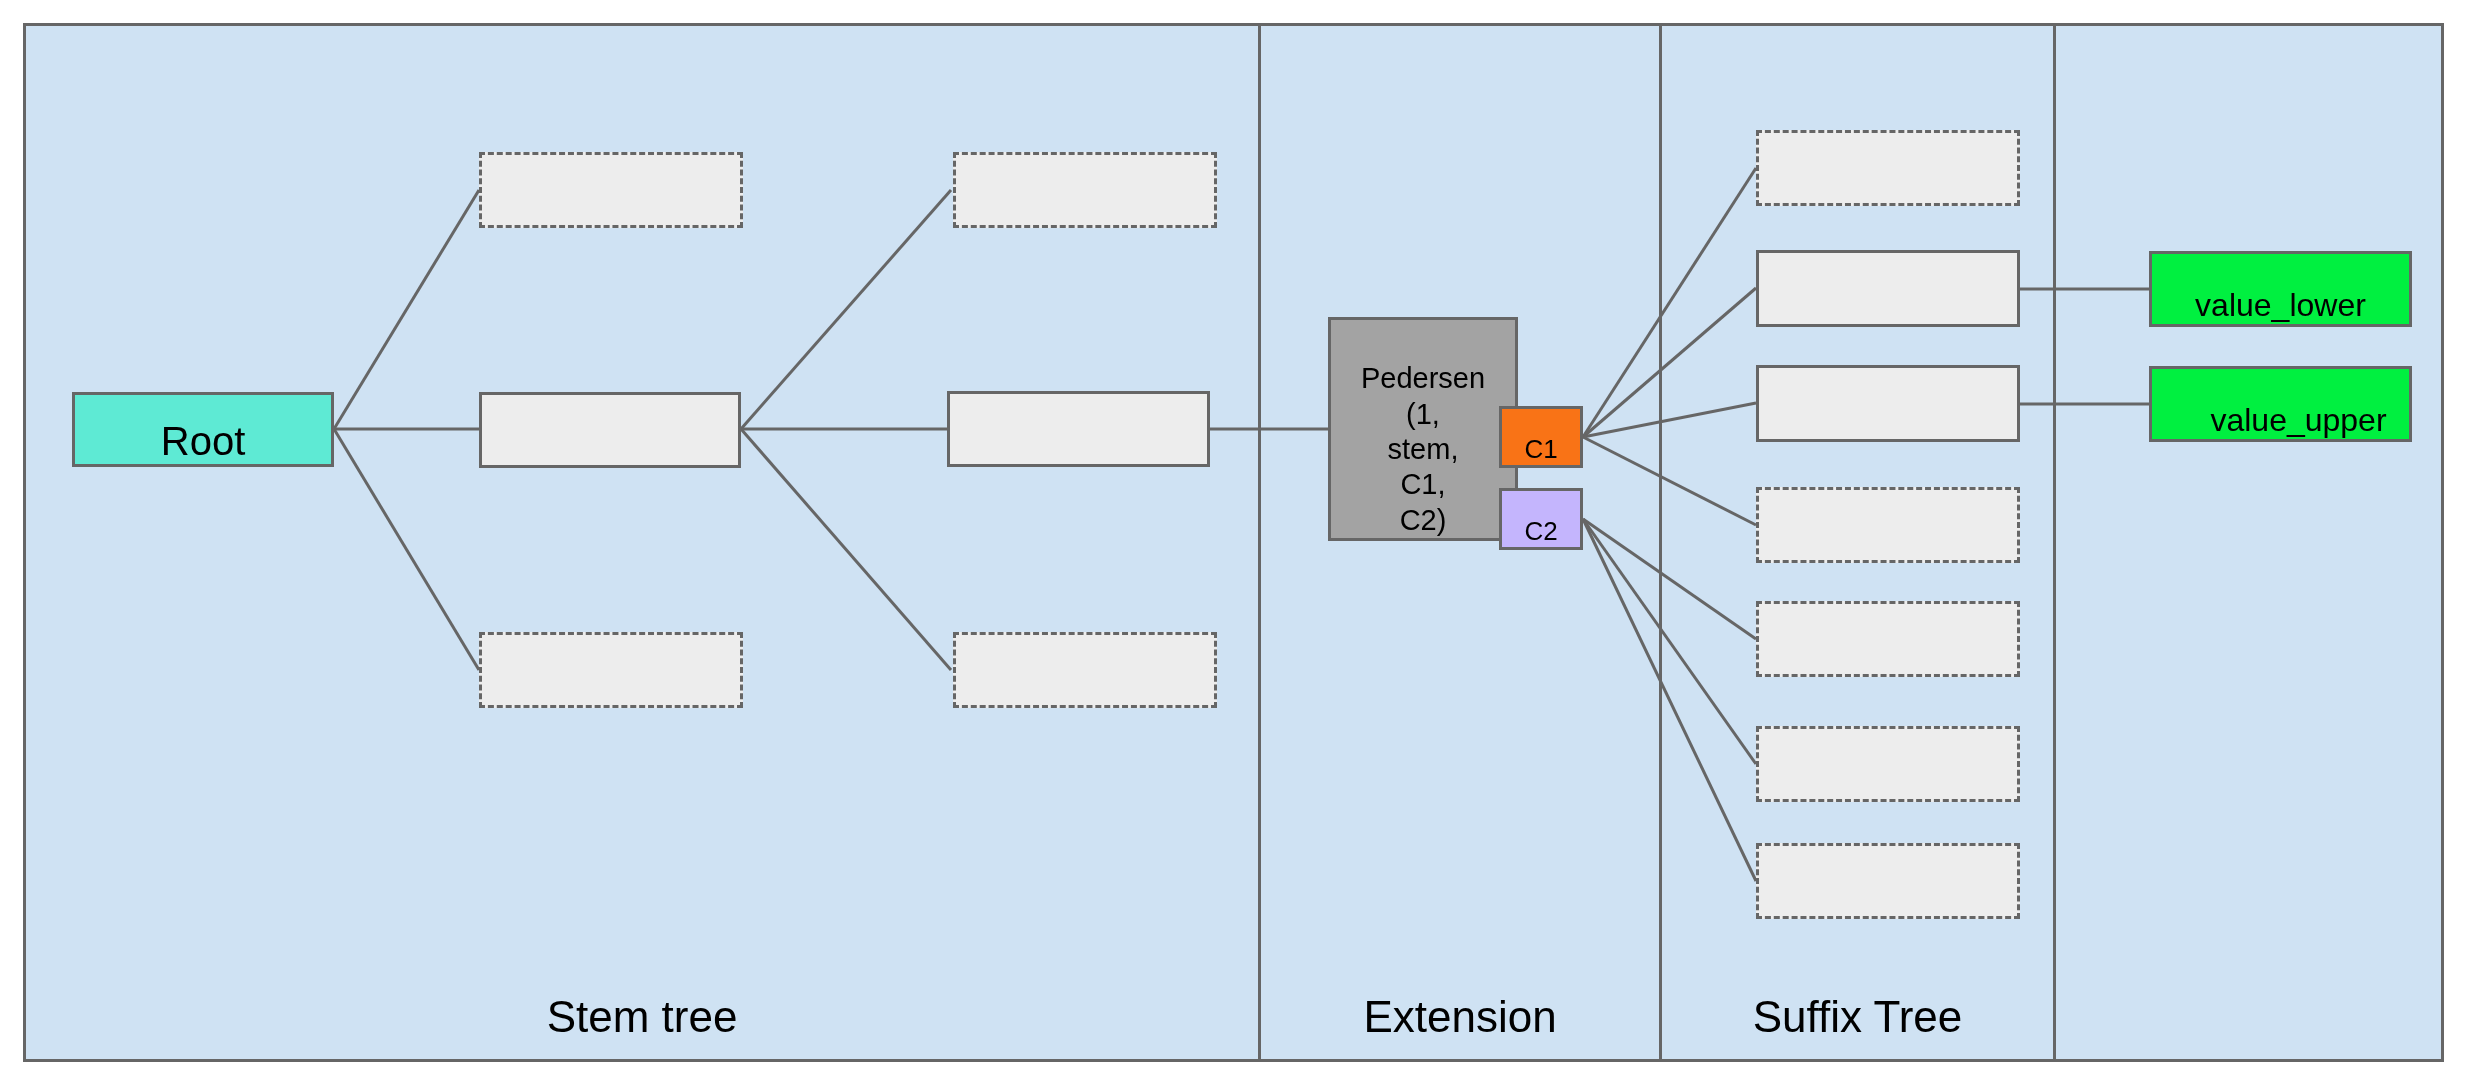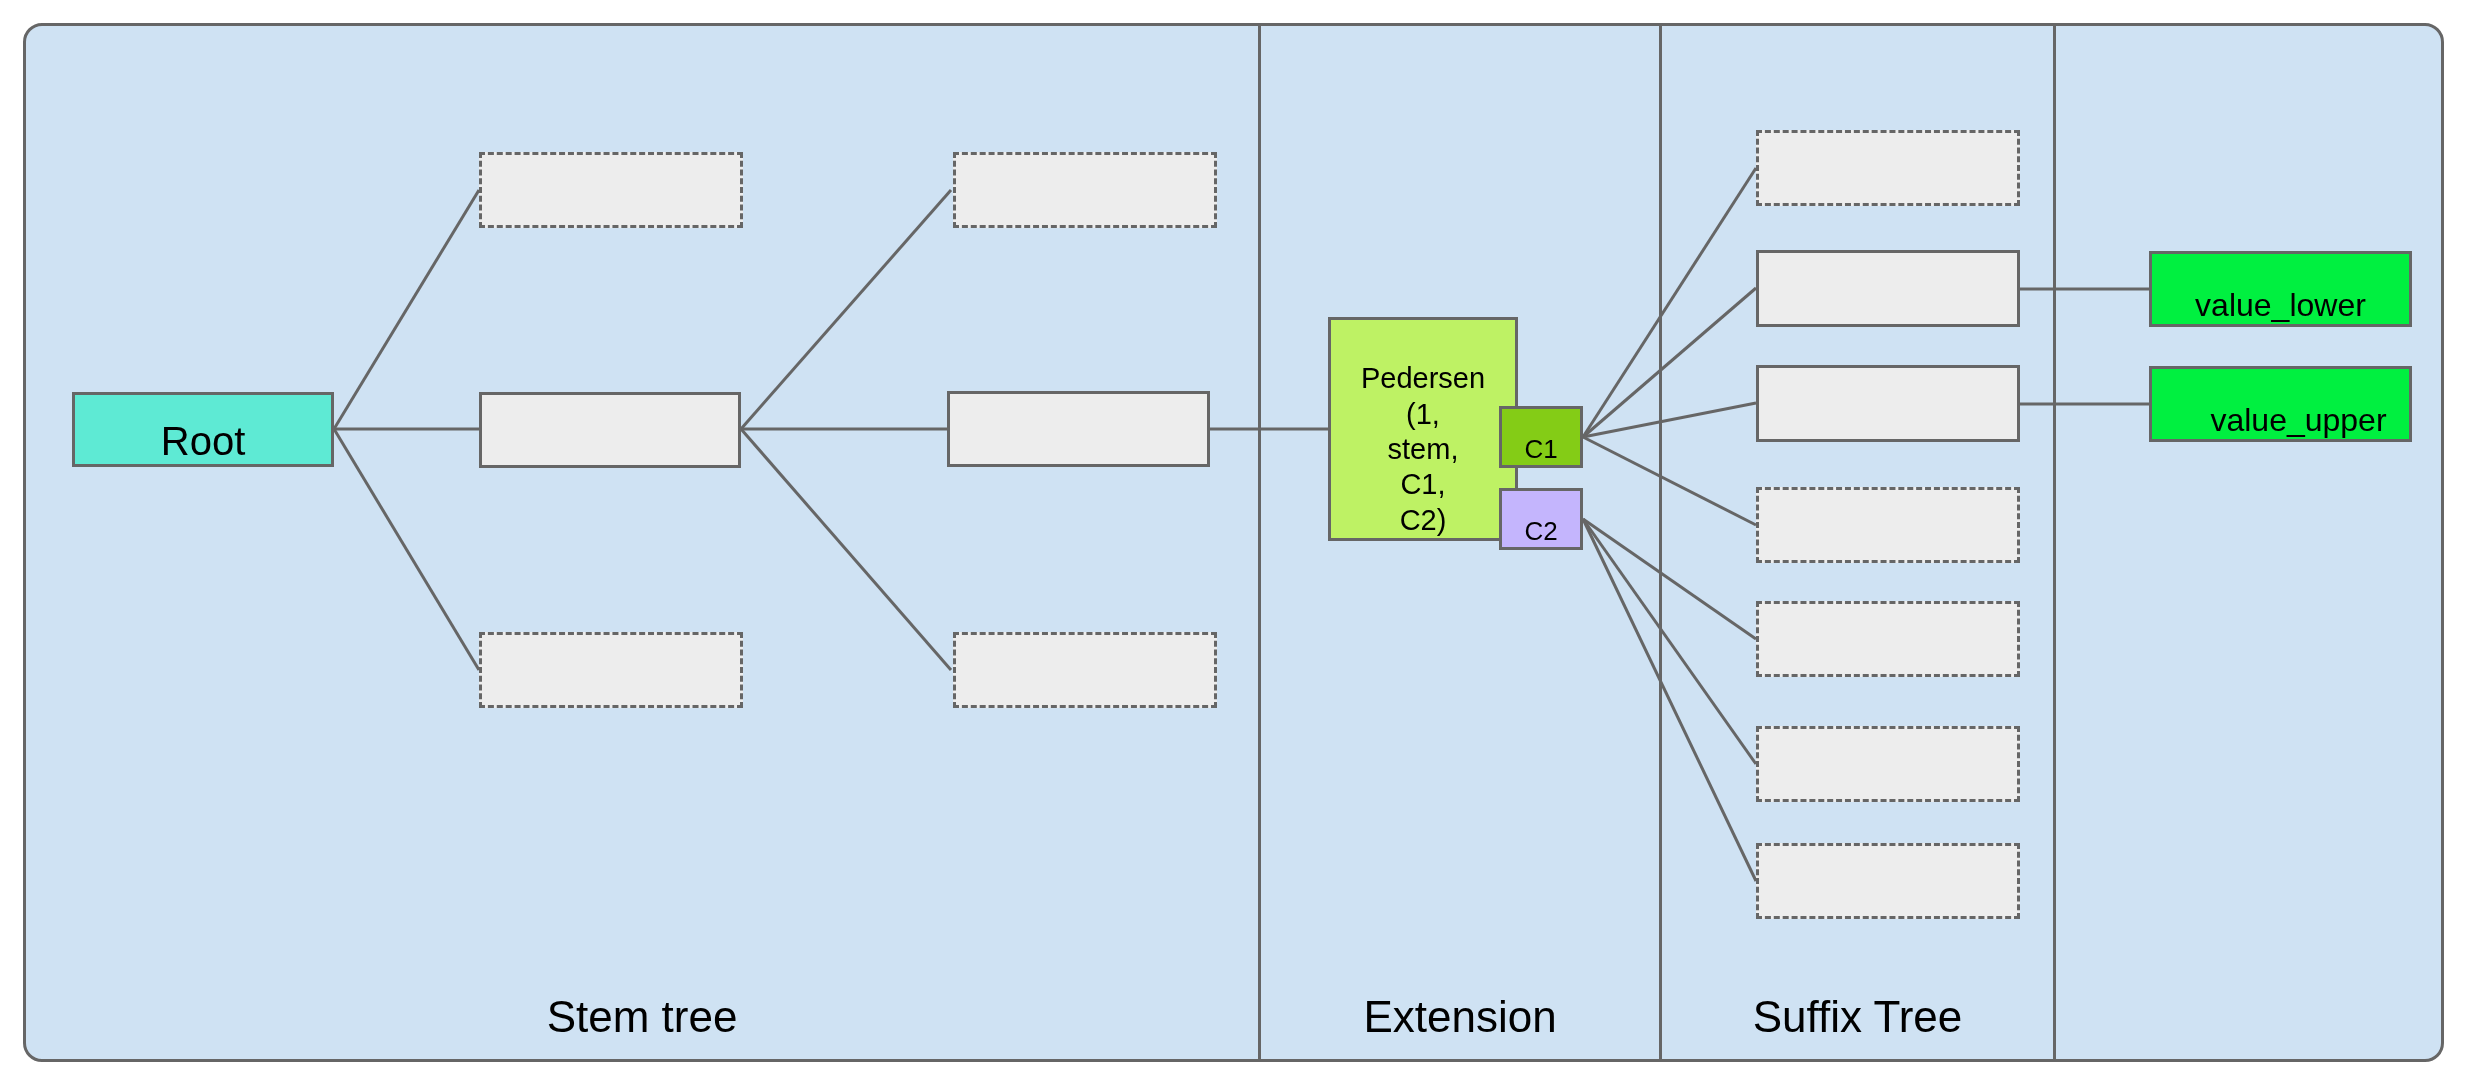--- a/index.html
+++ b/index.html
@@ -31,21 +31,21 @@
   .root-label { font-size:40px; }
   .pedersen-label { font-size:29px; line-height:1.22; }
   .c-label { font-size:26px; }
   .value-label { font-size:32px; }
 </style>
 </head>
 <body>
 
 <div class="canvas">
 
-  <div class="frame" style="background: rgb(207, 226, 243); border-radius: 19px;">
+  <div class="frame" style="background: rgb(207, 226, 243);">
     <div class="section divided" style="left:0; width:1235px;">
       <div class="section-label">Stem tree</div>
     </div>
     <div class="section divided" style="left:1235px; width:401px;">
       <div class="section-label">Extension</div>
     </div>
     <div class="section divided" style="left:1636px; width:394px;padding-left:6px;">
       <div class="section-label">Suffix Tree</div>
     </div>
   </div>
@@ -80,28 +80,28 @@
   </div>
 
   <div class="node dashed" style="left: 479px; top: 152px; width: 264px; height: 76px; background: rgb(237, 237, 237);"></div>
   <div class="node" style="left: 479px; top: 392px; width: 262px; height: 76px; background: rgb(237, 237, 237);"></div>
   <div class="node dashed" style="left: 479px; top: 632px; width: 264px; height: 76px; background: rgb(237, 237, 237);"></div>
 
   <div class="node dashed" style="left: 953px; top: 152px; width: 264px; height: 76px; background: rgb(237, 237, 237);"></div>
   <div class="node" style="left: 947px; top: 391px; width: 263px; height: 76px; background: rgb(237, 237, 237);"></div>
   <div class="node dashed" style="left: 953px; top: 632px; width: 264px; height: 76px; background: rgb(237, 237, 237);"></div>
 
-  <div class="node" style="left: 1328px; top: 317px; width: 190px; height: 224px; background: #bef264;">
+  <div class="node" style="left: 1328px; top: 317px; width: 190px; height: 224px; background: #a3a3a3;">
     <span class="node-label pedersen-label">Pedersen
 (1,
 stem,
 C1,
 C2)</span>
   </div>
-  <div class="node" style="left: 1499px; top: 406px; width: 84px; height: 62px; background: #84cc16;">
+  <div class="node" style="left: 1499px; top: 406px; width: 84px; height: 62px; background: #f97316;">
     <span class="node-label c-label">C1</span>
   </div>
   <div class="node" style="left: 1499px; top: 488px; width: 84px; height: 62px; background: #c4b5fd;">
     <span class="node-label c-label">C2</span>
   </div>
 
   <div class="node dashed" style="left: 1756px; top: 130px; width: 264px; height: 76px; background: rgb(237, 237, 237);"></div>
   <div class="node" style="left: 1756px; top: 250px; width: 264px; height: 77px; background: rgb(237, 237, 237);"></div>
   <div class="node" style="left: 1756px; top: 365px; width: 264px; height: 77px; background: rgb(237, 237, 237);"></div>
   <div class="node dashed" style="left: 1756px; top: 487px; width: 264px; height: 76px; background: rgb(237, 237, 237);"></div>

